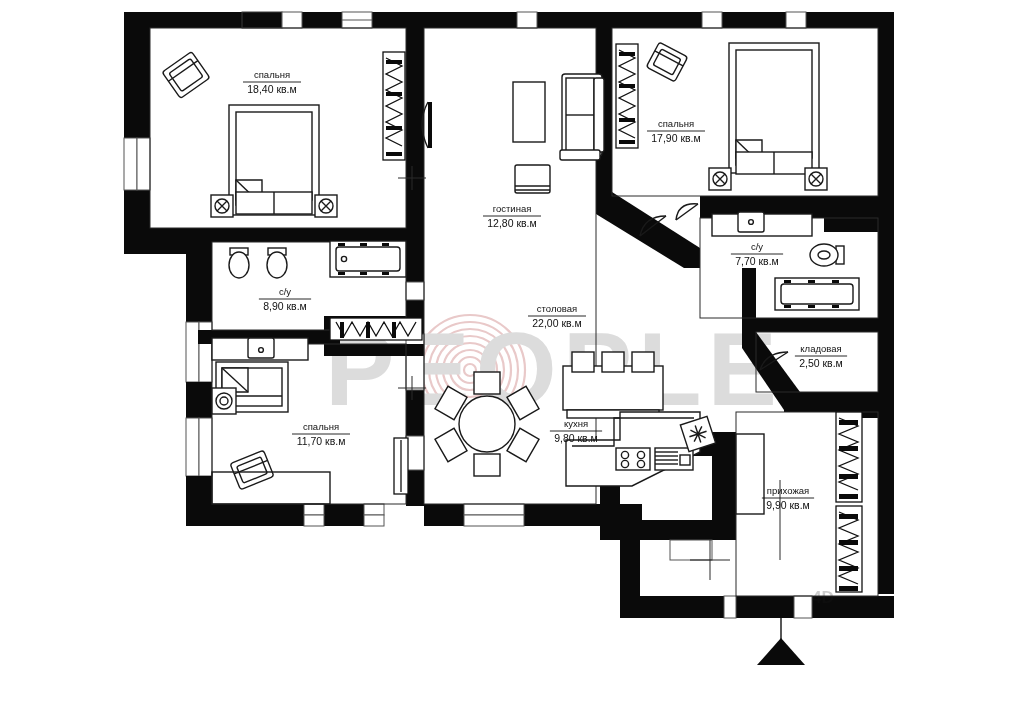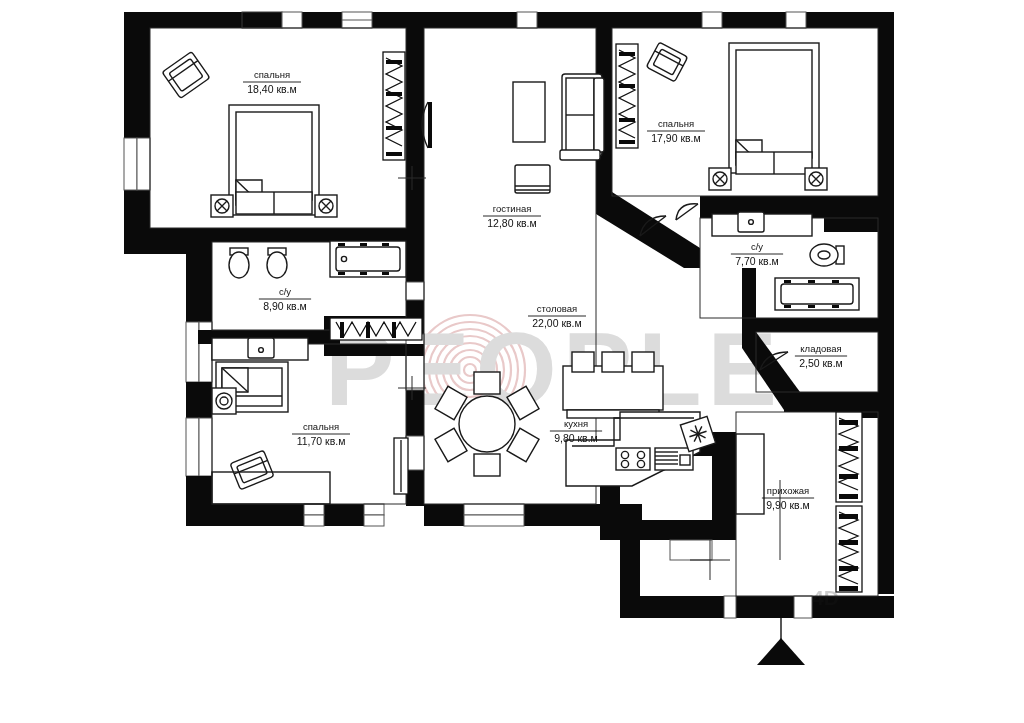--- a/index.html
+++ b/index.html
@@ -13,21 +13,21 @@
   .winline{fill:none;stroke:#3a3a3a;stroke-width:1;}
   .lbl{font-family:"Liberation Sans",sans-serif;fill:#111;text-anchor:middle;}
   .lbl .rn{font-size:9.5px;}
   .lbl .ar{font-size:10.5px;}
   .lblrule{stroke:#111;stroke-width:.9;}
   
   #wm{position:absolute;left:0;top:0;width:1024px;height:723px;pointer-events:none;}
   #wm .wtext{font-family:"Liberation Sans",sans-serif;font-weight:bold;font-size:104px;fill:#dcdcdc;letter-spacing:6px;}
   #wm .wring{fill:none;stroke:#e9c9c9;stroke-width:2.2;}
   #topcap{position:absolute;top:0;left:398px;width:210px;height:11px;color:#efefef;font-size:8px;text-align:center;line-height:11px;overflow:hidden;}
-  #botcap{position:absolute;top:586px;left:812px;width:140px;height:24px;color:#1c1c1c;opacity:.22;font-size:21px;font-weight:bold;line-height:24px;}
+  #botcap{position:absolute;top:586px;left:812px;width:140px;height:24px;color:#1c1c1c;opacity:.22;font-size:17px;font-weight:bold;line-height:24px;}
 </style>
 </head>
 <body>
 
 <div id="stage">
 
   <svg id="wm" viewBox="0 0 1024 723">
     <g transform="translate(470,370)">
       <circle class="wring" r="6"></circle>
         <circle class="wring" r="13"></circle>

